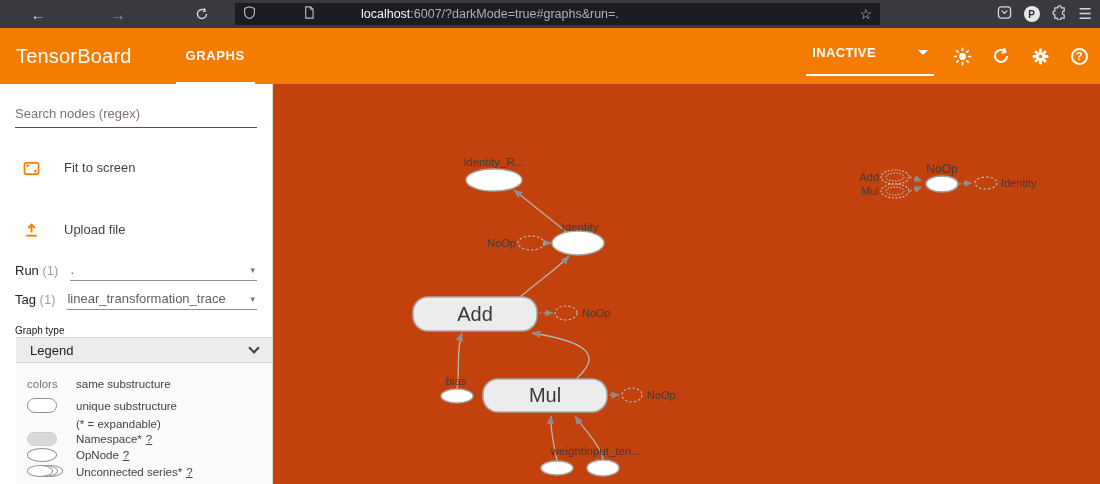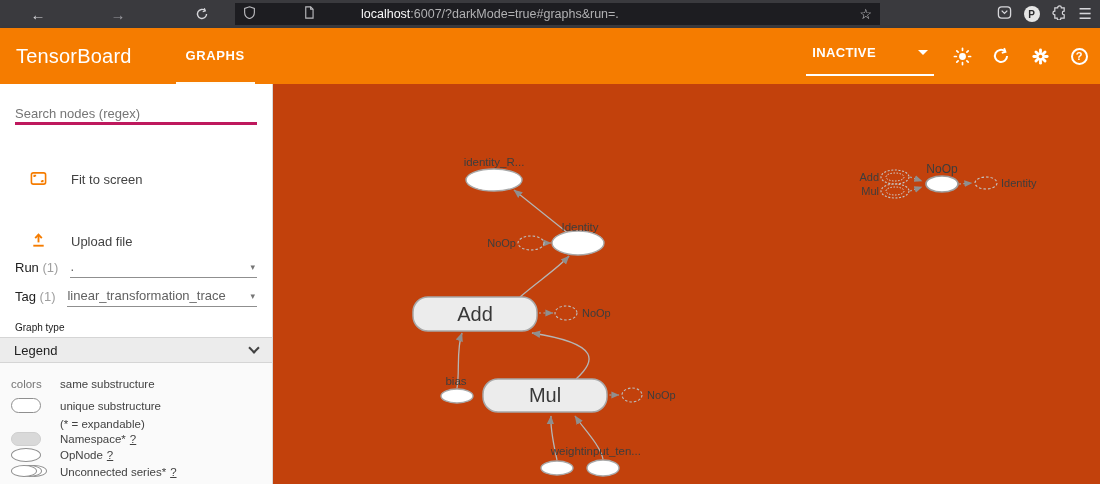--- a/index.html
+++ b/index.html
@@ -29,42 +29,42 @@
   .caret-down { width:0; height:0; border-left:5px solid transparent; border-right:5px solid transparent; border-top:5px solid #fff; }
   .hdr-icon { width:22px; height:22px; display:flex; align-items:center; justify-content:center; cursor:pointer; }
   .help-circle { width:17px; height:17px; border:2px solid #fff; border-radius:50%; font-size:11px; font-weight:bold; display:flex; align-items:center; justify-content:center; }
 
   
   .content { display:flex; height:400px; }
   .sidebar { position:relative; width:273px; height:400px; background:#fff; border-right:1px solid #d9d9d9; overflow:hidden; flex:none; }
   .main { position:relative; flex:1; background:#c2410c; }
 
   
-  .search-wrap { margin:20px 15px 16px 15px; border-bottom:3px solid #be185d; }
+  .search-wrap { margin:20px 15px 16px 15px; border-bottom:1px solid #be185d; padding-bottom:5px; }
   .search-wrap input { border:none; outline:none; width:100%; font-size:13px; color:#424242; background:transparent; font-family:inherit; }
   .search-wrap input::placeholder { color:#757575; }
-  .action-row { display:flex; align-items:flex-end; height:30px; padding-left:30px; cursor:pointer;margin-top:32px; }
+  .action-row { display:flex; align-items:flex-start; height:30px; padding-left:23px; cursor:pointer;margin-top:32px; }
   .action-row:first-of-type { margin-top:7px; }
   .action-row .a-icon { width:17px; height:17px; flex:none; }
   .action-row .a-label { font-size:13px; color:#424242; margin-left:24px; }
   .select-row { display:flex; align-items:flex-end; margin:7px 15px 0 15px; height:22px; }
   .select-label { font-size:13px; color:#212121; white-space:nowrap; padding-bottom:3px; }
   .select-label .cnt { color:#9e9e9e; }
   .select-value { flex:1; margin-left:12px; border-bottom:1px solid #8f8f8f; display:flex; align-items:center; padding-bottom:3px; cursor:pointer; }
   .select-value .val { flex:1; font-size:13px; color:#616161; white-space:nowrap; overflow:hidden; }
   .select-value .sv-caret { font-size:9px; color:#757575; margin-right:2px; }
   .gt-label { margin:15px 15px 0 15px; font-size:10px; color:#212121; }
   .radio-row { display:flex; align-items:center; margin:11px 0 0 27px; cursor:pointer; }
   .radio-outer { width:15px; height:15px; border:2px solid #3949ab; border-radius:50%; display:flex; align-items:center; justify-content:center; flex:none; }
   .radio-dot { width:7px; height:7px; background:#3949ab; border-radius:50%; }
   .radio-label { font-size:12px; color:#212121; margin-left:12px; }
   .radio-partial { width:15px; height:15px; border:2px solid #757575; border-radius:50%; margin:4px 0 0 27px; }
 
   
-  .legend { position:absolute; left:0; right:0; bottom:0; height:147px; background:#fafafa; }
+  .legend { position:absolute; left:16px; right:0; bottom:0; height:147px; background:#fafafa; }
   .legend-header { height:26px; background:#ececec; border-top:1px solid #d5d5d5; border-bottom:1px solid #d5d5d5; display:flex; align-items:center; padding:0 14px; cursor:pointer; }
   .legend-title { font-size:13px; color:#212121; flex:1; }
   .chev { width:8px; height:8px; border-right:2px solid #424242; border-bottom:2px solid #424242; transform:rotate(45deg); margin-top:-4px; }
   .legend-body { padding:10px 0 0 11px; }
   .lrow { display:flex; align-items:center; }
   .lshape { width:49px; flex:none; display:flex; align-items:flex-start; }
   .llabel { font-size:11.5px; color:#424242; white-space:nowrap; }
   .lhelp { font-size:11.5px; color:#424242; text-decoration:underline; margin-left:4px; cursor:pointer; }
   .colors-txt { font-size:11.5px; color:#757575; }
   .shp-rrect { width:30px; height:15px; border:1.5px solid #8f8f8f; border-radius:8px; background:#fff; }

